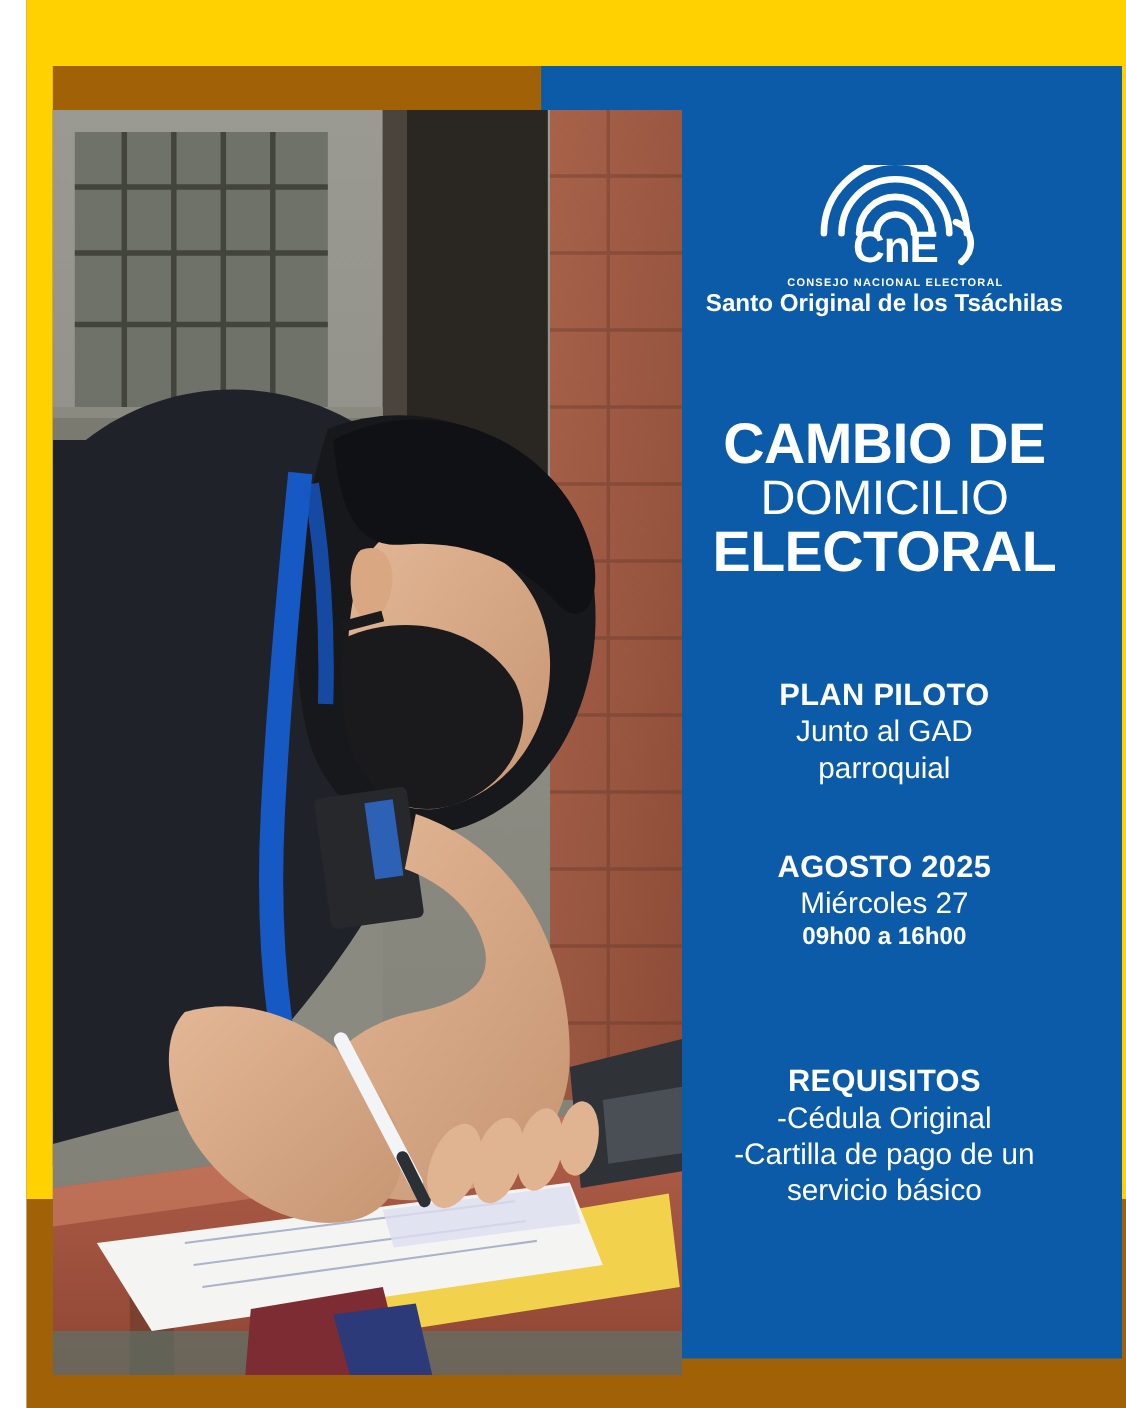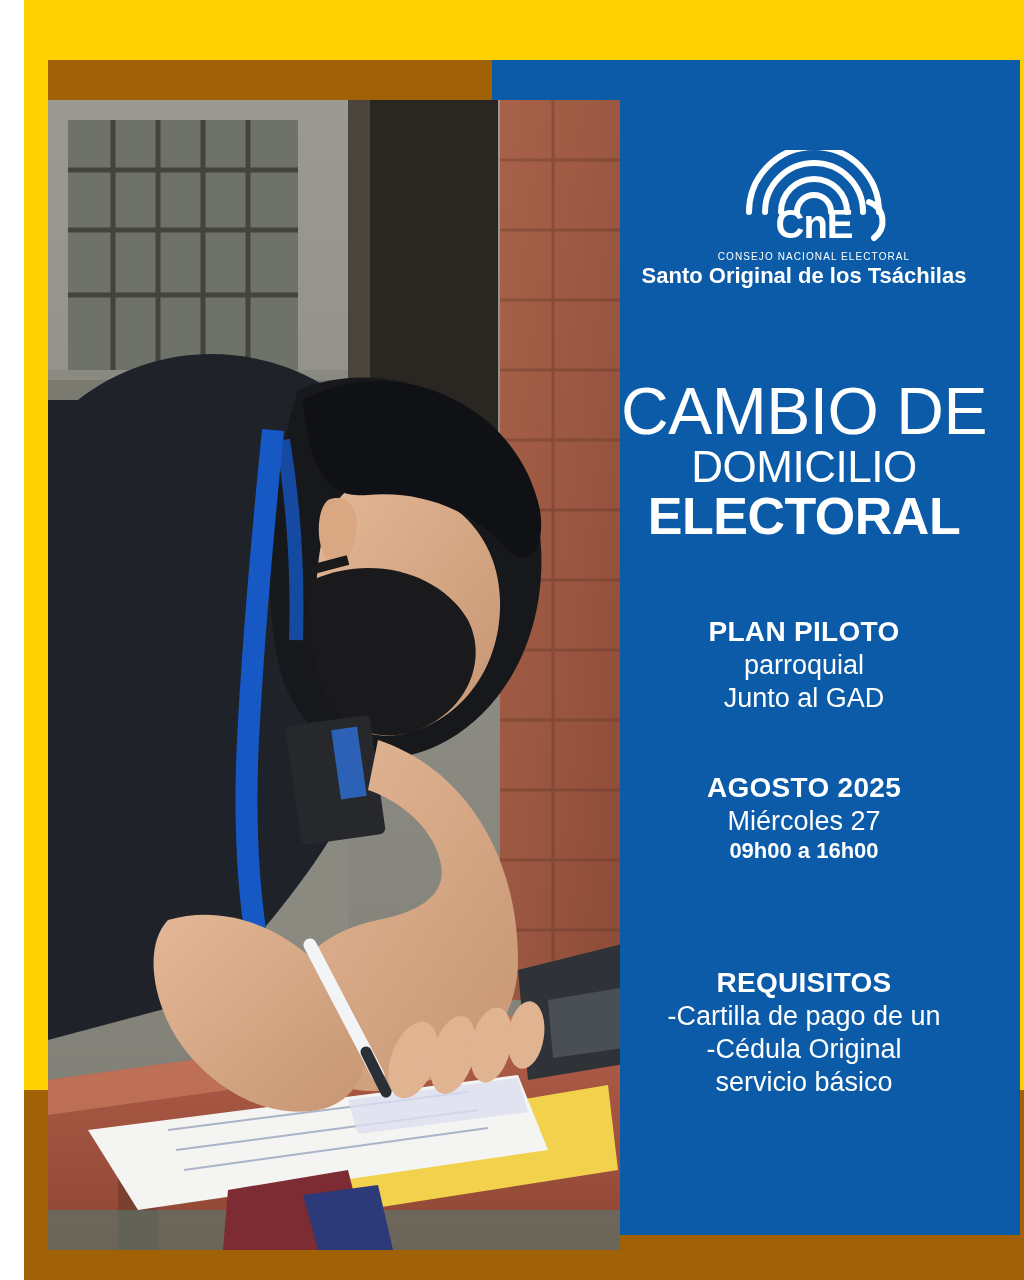--- a/index.html
+++ b/index.html
@@ -84,21 +84,21 @@
     position: absolute;
     left: 640px;
     top: 150px;
     width: 300px;
     text-align: center;
   }
   .logo-sub {
     color: #FFFFFF;
     font-size: 10px;
     letter-spacing: 1.1px;
-    font-weight: normal;
+    font-weight: bold;
     margin-top: 2px;
   }
 
   
   .delegation {
     position: absolute;
     left: 560px;
     top: 262px;
     width: 440px;
     text-align: center;
@@ -118,22 +118,22 @@
   .title {
     position: absolute;
     left: 560px;
     top: 378px;
     width: 440px;
     text-align: center;
     color: #FFFFFF;
     line-height: 1.02;
   }
   .title .t1 {
-    font-size: 66px;
-    font-weight: normal;
+    font-size: 52px;
+    font-weight: bold;
     letter-spacing: -0.5px;
   }
   .title .t2 {
     font-size: 44px;
     font-weight: 300;
     letter-spacing: -0.5px;
   }
   .title .t3 {
     font-size: 52px;
     font-weight: bold;
@@ -315,30 +315,30 @@
   </div>
 
   <div class="title">
     <div class="t1">CAMBIO DE</div>
     <div class="t2">DOMICILIO</div>
     <div class="t3">ELECTORAL</div>
   </div>
 
   <div class="block block-plan">
     <div class="head">PLAN PILOTO</div>
+    <div class="line">Junto al GAD</div>
     <div class="line">parroquial</div>
-    <div class="line">Junto al GAD</div>
   </div>
 
   <div class="block block-fecha">
     <div class="head">AGOSTO 2025</div>
     <div class="line">Miércoles 27</div>
     <div class="line-b">09h00 a 16h00</div>
   </div>
 
   <div class="block block-req">
     <div class="head">REQUISITOS</div>
+    <div class="line">-Cédula Original</div>
     <div class="line">-Cartilla de pago de un</div>
-    <div class="line">-Cédula Original</div>
     <div class="line">servicio básico</div>
   </div>
 
 </div>
 
 </body></html>

